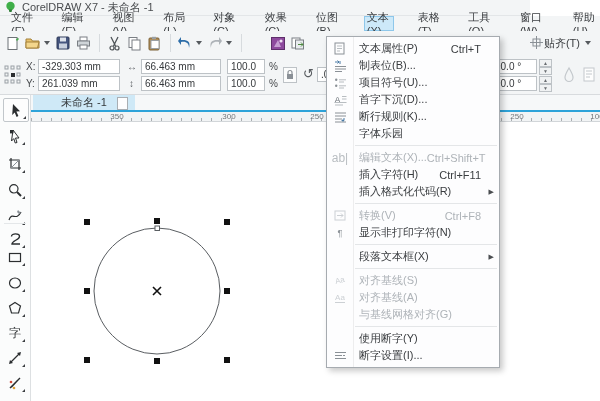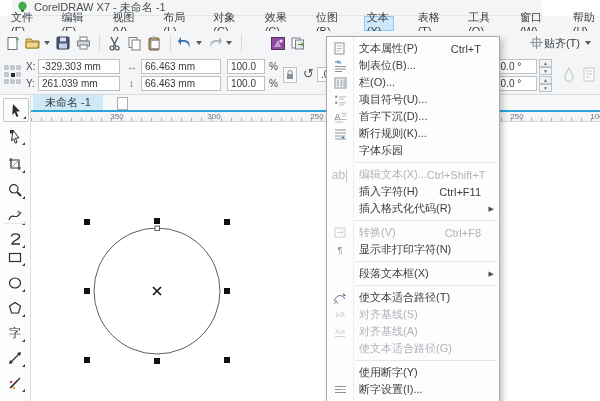--- a/index.html
+++ b/index.html
@@ -2,21 +2,21 @@
 <html><head>
 <meta charset="utf-8">
 <style>
   html,body{margin:0;padding:0;background:#fff;}
   body{width:600px;height:401px;position:relative;overflow:hidden;
        font-family:"Liberation Sans","DejaVu Sans",sans-serif;
        -webkit-font-smoothing:antialiased;}
   .abs{position:absolute;box-sizing:border-box;}
 
   
-  #titlebar{left:12px;top:0;width:530px;height:16px;background:#f3f5f6;
+  #titlebar{left:0;top:0;width:530px;height:16px;background:#f3f5f6;
             border-bottom:1px solid #e3e6e8;display:flex;align-items:center;}
   #titlebar .ttl{font-size:11px;color:#4a4d50;margin-left:5px;}
 
   
   #menubar{left:0;top:16px;width:600px;height:15px;background:#f3f5f6;
            display:flex;align-items:stretch;padding-left:8px;gap:21px;}
   .mb{font-size:11px;color:#3a3d40;padding:0 3px;display:flex;align-items:center;cursor:default;}
   .mb.active{background:#cde9f9;border:1px solid #8ec7ea;padding:0 2px;}
 
   
@@ -38,21 +38,21 @@
        display:flex;align-items:center;padding:0 3px;height:15px;box-sizing:border-box;}
   .plab{position:absolute;font-size:10px;color:#46494c;}
   .pico{position:absolute;font-size:10px;color:#5a5e62;}
   .spin{position:absolute;width:13px;height:15px;display:flex;flex-direction:column;}
   .spin b{flex:1;border:1px solid #bdc2c6;background:#f0f2f3;font-size:5px;line-height:6px;
           color:#6a6e72;text-align:center;font-weight:normal;}
 
   
   #tabrow{left:31px;top:95px;width:569px;height:15px;background:#f6f8f9;}
   #doctab{position:absolute;left:2px;top:0;height:15px;background:#cfe9f7;display:flex;
-          align-items:center;padding:0 12px;font-size:11px;color:#34383b;}
+          align-items:center;padding:0 28px;font-size:11px;color:#34383b;}
   #tabline{left:31px;top:110px;width:569px;height:2px;background:#2ea3d9;}
   #pageico{position:absolute;left:86px;top:2px;width:9px;height:11px;border:1px solid #a9aeb3;background:#fdfdfe;}
 
   
   #ruler{left:31px;top:112px;width:569px;height:10px;background:#f2f4f5;
          border-bottom:1px solid #d2d6d9;
          background-image:repeating-linear-gradient(to right,#a9aeb2 0 1px,transparent 1px 10px);
          background-size:100% 3px;background-position:0 100%;background-repeat:no-repeat;}
   .rnum{position:absolute;top:0;font-size:8px;color:#74787c;transform:translateX(-50%);}
   #runits{position:absolute;left:3px;top:113px;font-size:8px;color:#85898d;}
@@ -274,21 +274,21 @@
 </div>
 
 <div id="tabrow" class="abs">
   <span id="doctab">未命名 -1</span>
   <span id="pageico"></span>
 </div>
 <div id="tabline" class="abs"></div>
 
 <div id="ruler" class="abs">
   <span class="rnum" style="left:86px">350</span>
-  <span class="rnum" style="left:183px">300</span>
+  <span class="rnum" style="left:198px">300</span>
   <span class="rnum" style="left:286px">250</span>
   <span class="rnum" style="left:386px">200</span>
   <span class="rnum" style="left:486px">250</span>
   <span class="rnum" style="left:566px">100</span>
 </div>
 <span id="runits" class="abs">%</span>
 
 <div id="toolbox" class="abs">
   <div class="tool sel" style="top:3px">
     <svg width="14" height="15" viewBox="0 0 14 15">
@@ -404,31 +404,20 @@
         <svg width="13" height="12" viewBox="0 0 13 12">
           <path d="M1 2 h4 m-1.5 -1.5 l1.5 1.5 -1.5 1.5 M6 1 v3" stroke="#4a7ba6" fill="none"></path>
           <path d="M1 6.5 h11 M1 9 h11 M1 11.5 h7" stroke="#8a9096"></path>
         </svg>
       </span>
     <span class="mil">制表位(B)...</span>
   </div>
   <div class="mi">
     <span class="mic">
         <svg width="13" height="12" viewBox="0 0 13 12">
-          <rect x="1" y="1" width="11" height="10" fill="none" stroke="#8a9096"></rect>
-          <rect x="2.8" y="2.5" width="2.2" height="7" fill="#b8bdc1"></rect>
-          <rect x="6.3" y="2.5" width="2.2" height="7" fill="#b8bdc1"></rect>
-          <rect x="9.3" y="2.5" width="1.7" height="7" fill="#b8bdc1"></rect>
-        </svg>
-      </span>
-    <span class="mil">栏(O)...</span>
-  </div>
-  <div class="mi">
-    <span class="mic">
-        <svg width="13" height="12" viewBox="0 0 13 12">
           <circle cx="2.2" cy="2.8" r="1.2" fill="#8a9096"></circle>
           <circle cx="2.2" cy="8.8" r="1.2" fill="#8a9096"></circle>
           <path d="M5 2.8 h7 M5 5 h5 M5 8.8 h7 M5 11 h5" stroke="#b8bdc1"></path>
         </svg>
       </span>
     <span class="mil">项目符号(U)...</span>
   </div>
   <div class="mi">
     <span class="mic">
         <svg width="13" height="12" viewBox="0 0 13 12">
@@ -486,45 +475,35 @@
       </span>
     <span class="mil">显示非打印字符(N)</span>
   </div>
   <div class="msep"></div>
   <div class="mi">
     <span class="mic"></span>
     <span class="mil">段落文本框(X)</span>
     <span class="arr">▶</span>
   </div>
   <div class="msep"></div>
-  <div class="mi">
-    <span class="mic">
-        <svg width="14" height="12" viewBox="0 0 14 12">
-          <path d="M1 9 C4 2 9 2 12 7" fill="none" stroke="#4a7ba6"></path>
-          <path d="M10 1 l3 2.5 -2.5 1 Z" fill="#6a7076"></path>
-          <text x="1" y="11.5" font-size="6" fill="#6a7076" font-family="sans-serif">A</text>
-        </svg>
-      </span>
-    <span class="mil">使文本适合路径(T)</span>
-  </div>
   <div class="mi dis">
     <span class="mic">
         <span style="font-size:8px;color:#ccd0d4;transform:rotate(-12deg);display:inline-block">Aa</span>
       </span>
     <span class="mil">对齐基线(S)</span>
   </div>
   <div class="mi dis">
     <span class="mic">
         <span style="font-size:8px;color:#ccd0d4;border-bottom:1px solid #ccd0d4">Aa</span>
       </span>
     <span class="mil">对齐基线(A)</span>
   </div>
   <div class="mi dis">
     <span class="mic"></span>
-    <span class="mil">使文本适合路径(G)</span>
+    <span class="mil">与基线网格对齐(G)</span>
   </div>
   <div class="msep"></div>
   <div class="mi">
     <span class="mic"></span>
     <span class="mil">使用断字(Y)</span>
   </div>
   <div class="mi">
     <span class="mic">
         <svg width="13" height="10" viewBox="0 0 13 10">
           <path d="M1 1.5 h11 M1 4.5 h7 M9 4.5 h2 M1 7.5 h11" stroke="#8a9096"></path>

